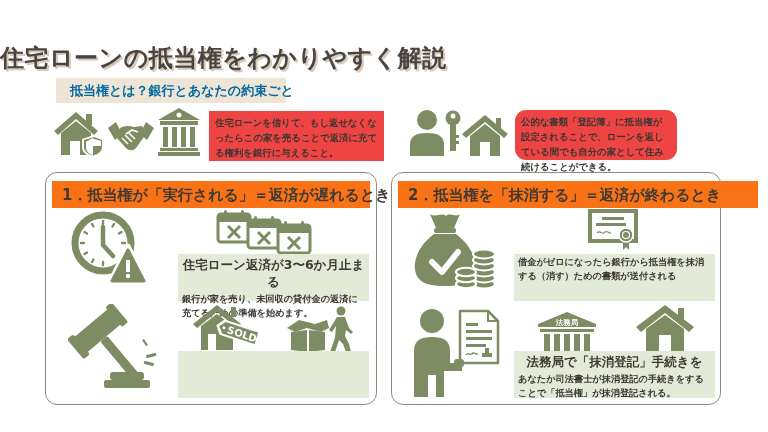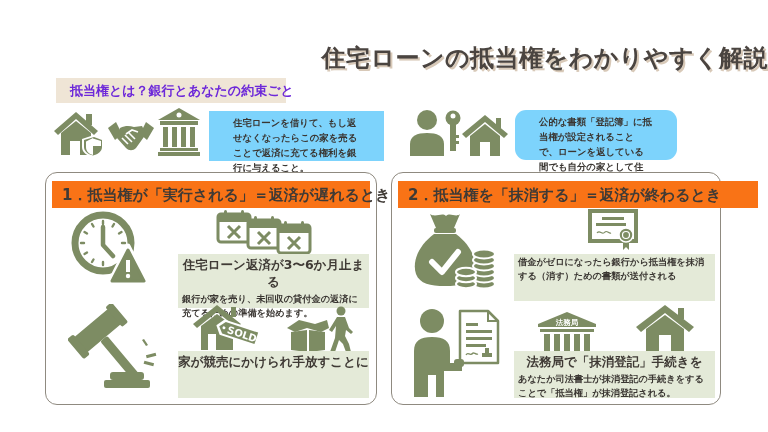--- a/index.html
+++ b/index.html
@@ -1,34 +1,34 @@
 <!DOCTYPE html>
 <html><head>
 <meta charset="utf-8">
 <style>
   * { box-sizing: border-box; margin: 0; padding: 0; }
   html, body { width: 768px; height: 432px; background: #ffffff; overflow: hidden; }
   body { font-family: "DejaVu Sans", sans-serif; color: #3f3a35; position: relative; }
 
   .title {
-    position: absolute; left: 0; top: 42px; width: 768px; text-align: right;
+    position: absolute; left: 0; top: 42px; width: 768px; text-align: left;
     font-size: 24px; font-weight: bold; color: #4a4440; letter-spacing: 0.5px;
     text-shadow: 2px 2px 0 #d8c9b8;
   }
   .intro-label {
     position: absolute; left: 56px; top: 78px; width: 230px; height: 25px;
-    background: #efe5d6; font-size: 13px; font-weight: bold; color: #6d28d9;
+    background: #efe5d6; font-size: 13px; font-weight: bold; color: #0369a1;
     padding: 4px 0 0 14px; white-space: nowrap;
   }
   .icon { position: absolute; display: block; }
   .icon svg { display: block; width: 100%; height: 100%; }
 
   .intro-text {
-    position: absolute; background: #7dd3fc; font-size: 9.4px; line-height: 15px;
-    color: #3a3632; padding: 4px 24px; font-weight: bold;
+    position: absolute; background: #ef4444; font-size: 9.4px; line-height: 15px;
+    color: #3a3632; padding: 4px 6px; font-weight: bold;
   }
 
   .panel {
     position: absolute; border: 1.5px solid #8f8a80; border-radius: 12px; background: #ffffff;
   }
   .panel-head {
     position: absolute; background: #f97316; font-size: 15px; font-weight: bold;
     color: #3f3a35; white-space: nowrap; padding: 5px 0 0 10px;
   }
   .note {
@@ -160,21 +160,21 @@
     <g>
       <rect x="62" y="16" width="32" height="28" rx="3" fill="#ffffff" stroke="#7d8c63" stroke-width="3"></rect>
       <rect x="62" y="16" width="32" height="8" fill="#7d8c63"></rect>
       <rect x="68" y="12" width="3" height="8" rx="1.5" fill="#7d8c63"></rect>
         <rect x="85" y="12" width="3" height="8" rx="1.5" fill="#7d8c63"></rect>
       <path d="M72 28 L84 40 M84 28 L72 40" stroke="#7d8c63" stroke-width="3"></path>
     </g>
   </svg>
 </span>
 
-<div class="note" style="left:178px;top:254px;width:191px;height:54px;">
+<div class="note" style="left:178px;top:254px;width:191px;height:47px;">
   <span class="nt">住宅ローン返済が3〜6か月止まる</span>
   <span class="nb">銀行が家を売り、未回収の貸付金の返済に充てるための準備を始めます。</span>
 </div>
 
 <span class="icon" style="left:68px;top:304px;width:90px;height:88px;">
   <svg viewBox="0 0 90 88">
       <g fill="#7d8c63">
     <g transform="rotate(-40 35 30)">
       <rect x="10" y="14" width="46" height="20" rx="2"></rect>
       <rect x="4" y="11" width="8" height="26" rx="2"></rect>
@@ -213,21 +213,20 @@
     <path d="M2 22 L14 14 L30 18 L42 14 L44 22 L36 26 L22 22 L10 26 Z"></path>
     <path d="M6 26 L22 24 L22 46 L6 44 Z"></path>
     <path d="M24 24 L40 26 L40 44 L24 46 Z"></path>
     <circle cx="56" cy="5" r="4.5"></circle>
     <path d="M52 11 L60 11 L64 22 L68 26 L66 28 L61 24 L60 30 L64 38 L66 46 L61 46 L58 38 L54 34 L50 46 L45 46 L50 32 L51 20 L47 26 L44 24 Z"></path>
   </g>
     </svg>
 </span>
 
 <div class="note" style="left:178px;top:351px;width:191px;height:47px;">
-  <span class="nt">家が競売にかけられ手放すことに</span>
 </div>
 
 <div class="panel" style="left:391px;top:172px;width:330px;height:233px;"></div>
 <div class="panel-head" style="left:398px;top:181px;width:360px;height:27px;">2．抵当権を「抹消する」＝返済が終わるとき</div>
 
 <span class="icon" style="left:412px;top:210px;width:84px;height:80px;">
   <svg viewBox="0 0 84 80">
       <g fill="#7d8c63">
     <path d="M18 4 C24 8 30 2 34 6 C38 2 44 8 48 4 L42 18 L24 18 Z"></path>
     <rect x="22" y="18" width="22" height="5" rx="2"></rect>

